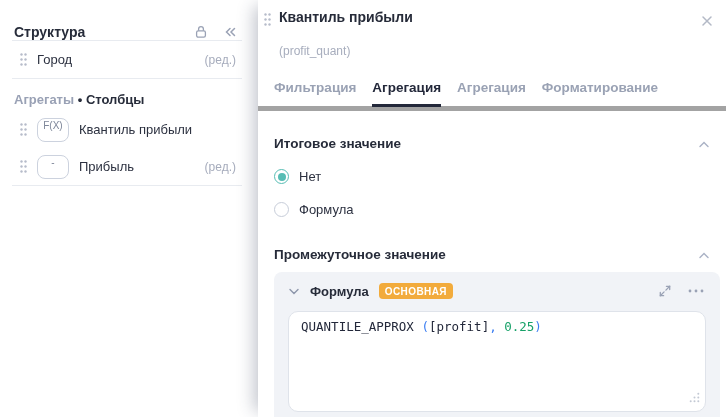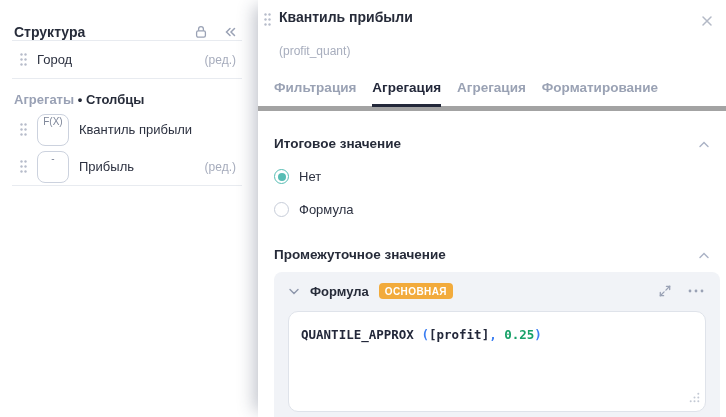--- a/index.html
+++ b/index.html
@@ -12,21 +12,21 @@
   .sb-header { display:flex; align-items:flex-end; height:40px; padding:0 12px 0 14px; }
   .sb-title { flex:1; font-size:14px; font-weight:700; color:#272c3a; }
   .sb-header-icons { display:flex; align-items:center; gap:14px; }
   .icon-btn { display:inline-flex; align-items:center; justify-content:center; cursor:pointer; }
   .divider { height:1px; background:#e8ebf0; margin:0 8px 0 12px; }
   .sb-section { padding:13px 14px 4px; font-size:13px; font-weight:700; color:#272c3a; }
   .sb-section .muted { color:#99a1b5; }
   .sb-item { display:flex; align-items:center; height:37px; padding:0 14px 0 20px; gap:10px; }
   .sb-item-name { flex:1; font-size:13px; color:#2c3140; white-space:nowrap; overflow:hidden; }
   .sb-edit { font-size:12px; color:#a6acbc; cursor:pointer; }
-  .type-badge { min-width:32px; height:32px; line-height:14px; border:1px solid #ccd2de;
+  .type-badge { min-width:32px; height:24px; line-height:14px; border:1px solid #ccd2de;
     border-radius:8px; font-size:10px; color:#7e8699; text-align:center; padding:0 5px;
     background:#fff; flex-shrink:0; }
   .drag { display:inline-flex; flex-shrink:0; cursor:grab; }
 
   
   .panel { flex:1; margin-left:8px; background:#fff; position:relative;
     box-shadow:-10px 0 16px -6px rgba(35,45,75,.28); display:flex; flex-direction:column; }
   .panel-header { display:flex; align-items:flex-start; padding:9px 10px 0 6px; }
   .panel-titles { flex:1; margin-left:8px; }
   .panel-title { font-size:14px; font-weight:700; color:#262b39; line-height:17px; }
@@ -58,22 +58,22 @@
   .formula-card { margin:10px 6px 0 16px; background:#f1f3f7; border-radius:8px;
     padding:11px 14px 14px; height:230px; }
   .formula-head { display:flex; align-items:center; gap:8px; }
   .formula-label { font-size:13px; font-weight:700; color:#262b39; margin-left:2px; }
   .badge-main { background:#f2ab3c; color:#fff; font-size:10px; font-weight:700;
     padding:3px 6px 2px; border-radius:4px; letter-spacing:.4px; margin-left:2px; }
   .head-spacer { flex:1; }
   .head-icons { display:flex; align-items:center; gap:16px; padding-right:2px; }
 
   .code-box { background:#fff; border:1px solid #dfe3ea; border-radius:10px; margin-top:12px;
-    height:101px; position:relative; padding:15px 12px;
-    font-family:"DejaVu Sans Mono", monospace; font-size:12.5px; color:#23283a; cursor:text;font-weight:bold; }
+    height:101px; position:relative; padding:7px 12px;
+    font-family:"DejaVu Sans Mono", monospace; font-size:12.5px; color:#23283a; cursor:text; }
   .c-paren { color:#3b7ef2; }
   .c-num { color:#17a168; }
   .resize-handle { position:absolute; right:5px; bottom:5px; cursor:nwse-resize; }
 </style>
 </head>
 <body>
 
 <div class="app">
 
   <aside class="sidebar">

